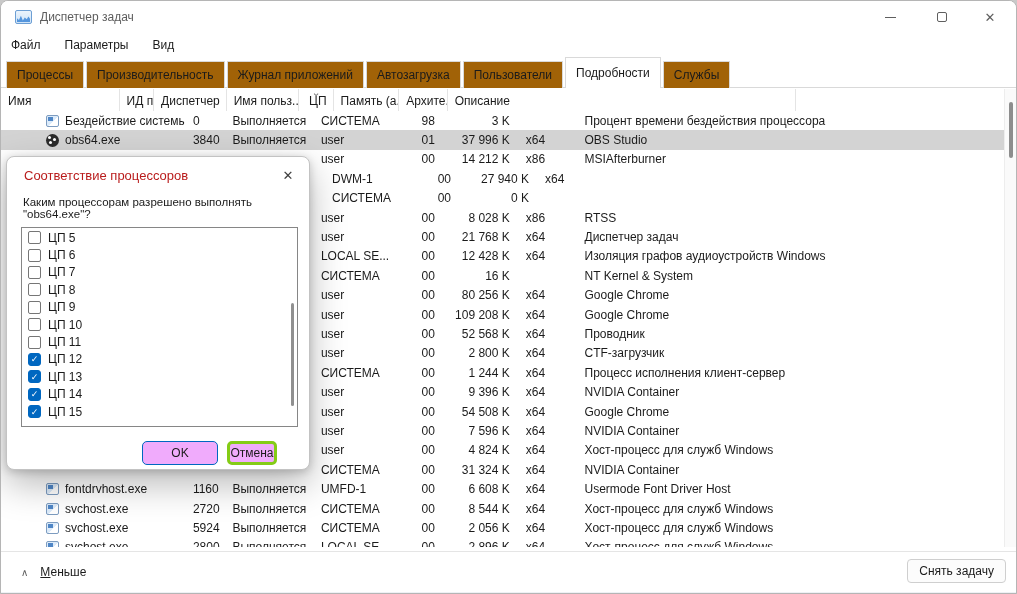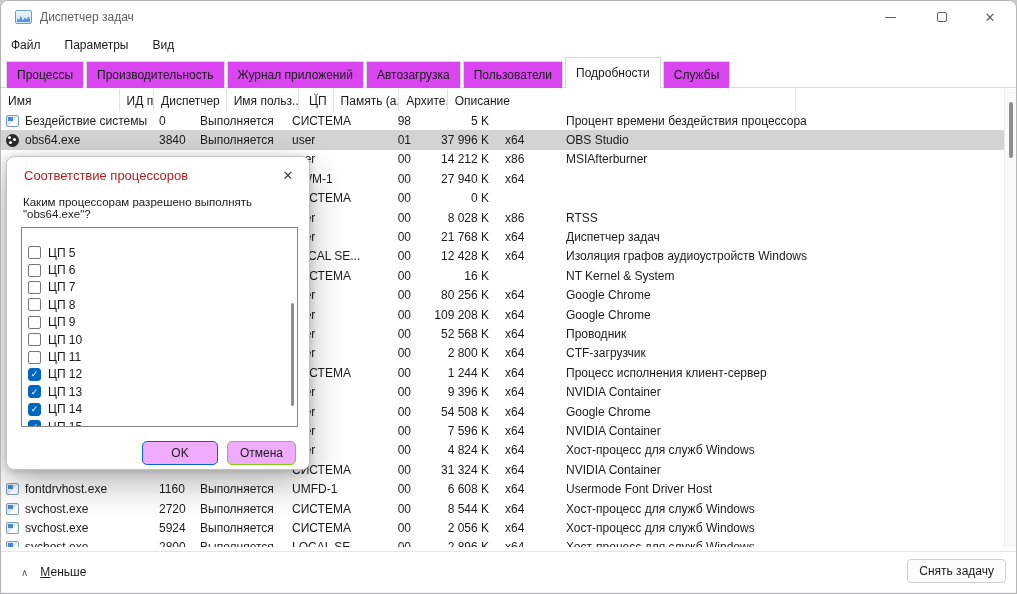--- a/index.html
+++ b/index.html
@@ -18,33 +18,33 @@
   .win-btn{position:absolute;top:0;width:34px;height:32px;display:flex;align-items:center;justify-content:center;color:#5f5f5f;cursor:default;}
   .win-min{left:872px;}.win-max{left:924px;}.win-close{left:972px;font-size:13px;}
   .min-glyph{display:block;width:11px;height:1px;background:#5f5f5f;}
   .max-glyph{display:block;width:10px;height:10px;border:1px solid #5f5f5f;border-radius:2px;box-sizing:border-box;}
   
   .menubar{position:absolute;top:32px;left:0;right:0;height:24px;display:flex;align-items:center;padding-left:10px;gap:24px;}
   .menu-item{cursor:default;}
   
   .tabstrip{position:absolute;top:55px;left:0;right:0;height:32px;padding-left:5px;display:flex;align-items:flex-end;}
   .tabstrip::after{content:"";position:absolute;left:0;right:0;bottom:0;height:1px;background:#d9d9d9;}
-  .tab{position:relative;margin-right:2px;height:26px;line-height:26px;padding:0 10px;background:#d946ef;
+  .tab{position:relative;margin-right:2px;height:26px;line-height:26px;padding:0 10px;background:#a16207;
     border:1px solid #d9d9d9;border-bottom:none;box-sizing:content-box;z-index:1;cursor:default;white-space:nowrap;}
   .tab.active{height:30px;line-height:30px;background:#fff;z-index:3;}
   
   .col-name{width:150px;}.col-pid{width:42px;}.col-status{width:91px;}.col-user{width:90px;}
   .col-cpu{width:43px;}.col-mem{width:82px;}.col-arch{width:60px;}.col-desc{width:445px;}
   .thead{position:absolute;top:88px;left:0;width:795px;height:22px;display:flex;background:#fff;z-index:2;}
   .th{box-sizing:border-box;border-right:1px solid #e4e4e4;display:flex;align-items:flex-end;padding-bottom:3px;
       padding-left:7px;white-space:nowrap;overflow:hidden;position:relative;cursor:default;}
   .th.r{justify-content:flex-end;padding-right:6px;padding-left:0;}
   .sort-ind{position:absolute;top:-3px;right:12px;color:#7a7a7a;font-size:11px;}
   .tbody{position:absolute;top:110px;left:0;width:1003px;height:436px;overflow:hidden;z-index:1;}
-  .row{display:flex;height:19.4px;align-items:center;white-space:nowrap;cursor:default;}
+  .row{display:flex;height:19.4px;align-items:center;white-space:nowrap;cursor:default;padding-left:40px;}
   .row.selected{background:#d3d3d3;}
   .cell{box-sizing:border-box;overflow:hidden;white-space:nowrap;height:100%;display:flex;align-items:center;}
   .cell.r{justify-content:flex-end;}
   .cell.col-name{padding-left:5px;gap:6px;}
   .cell.col-pid{padding-left:8px;}
   .cell.col-status{padding-left:7px;}
   .cell.col-user{padding-left:8px;}
   .cell.col-cpu{padding-right:6px;}
   .cell.col-mem{padding-right:10px;}
   .cell.col-arch{padding-left:6px;}
@@ -60,31 +60,31 @@
   .vscroll .thumb{position:absolute;left:4px;top:13px;width:4px;height:56px;background:#8d8d8d;border-radius:2px;}
   
   .dialog{position:absolute;left:5px;top:155px;width:304px;height:314px;background:#fff;border:1px solid #c3c3c3;
     border-radius:8px;box-sizing:border-box;z-index:10;
     box-shadow:0 2px 8px rgba(0,0,0,.18),0 14px 36px rgba(0,0,0,.28);}
   .dlg-title{position:absolute;left:17px;top:11px;font-size:13px;color:#b91c1c;}
   .dlg-close{position:absolute;right:8px;top:6px;width:26px;height:24px;display:flex;align-items:center;justify-content:center;
     color:#404040;font-size:13px;cursor:default;}
   .dlg-question{position:absolute;left:16px;top:39px;font-size:11.5px;color:#1a1a1a;}
   .cpu-list{position:absolute;left:14px;top:70px;width:277px;height:200px;border:1px solid #868686;background:#fff;
-    box-sizing:border-box;overflow:hidden;padding-top:16px;}
+    box-sizing:border-box;overflow:hidden;padding-top:1px;}
   .cpu-item{display:flex;align-items:center;gap:7px;height:17.4px;padding-left:6px;cursor:default;}
   .cbx{width:13px;height:13px;box-sizing:border-box;border:1px solid #767676;border-radius:2px;background:#fff;
     display:flex;align-items:center;justify-content:center;flex:0 0 13px;}
   .cbx.checked{background:#0067c0;border-color:#0067c0;border-radius:3px;color:#fff;font-size:9px;}
   .cbx.checked::after{content:"✓";}
   .cpu-scroll{position:absolute;right:3px;top:38%;width:3px;height:52%;background:#909090;border-radius:2px;}
   .dlg-btn{position:absolute;top:284px;height:24px;box-sizing:border-box;border-radius:5px;background:#f0abfc;
     display:flex;align-items:center;justify-content:center;font-size:12px;cursor:default;}
   .btn-ok{left:135px;width:76px;border:1px solid #0067c0;}
-  .btn-cancel{left:220px;width:69px;border:1px solid #84cc16;}
+  .btn-cancel{left:220px;width:50px;border:3px solid #84cc16;}
   
   .footer{position:absolute;left:0;right:0;top:550px;height:40px;background:#fff;border-top:1px solid #e5e5e5;z-index:5;}
   .less{position:absolute;left:20px;top:0;height:40px;display:flex;align-items:center;gap:12px;cursor:default;}
   .less .chev{color:#5f5f5f;font-size:10px;}
   .end-task{position:absolute;right:10px;top:7px;height:24px;padding:0 11px;border:1px solid #cfcfcf;border-radius:4px;
     background:#fcfcfc;display:flex;align-items:center;font-size:12px;cursor:default;box-sizing:border-box;}
   
   .sliver{position:absolute;left:0;right:0;top:590px;height:4px;background:#eef1f5;border-top:1px solid #9fb4cd;overflow:hidden;}
   .sliver i{position:absolute;top:1px;height:3px;background:#6b7687;display:block;}
   .sliver .f1{left:430px;width:14px;background:#3f6ea5;}
@@ -156,21 +156,21 @@
   <div class="tbody" id="tbody">
       <div class="row">
         <span class="cell col-name">
           <span class="app-icon"></span>
           <span>Бездействие системы</span>
         </span>
         <span class="cell col-pid">0</span>
         <span class="cell col-status">Выполняется</span>
         <span class="cell col-user">СИСТЕМА</span>
         <span class="cell col-cpu r">98</span>
-        <span class="cell col-mem r">5 K</span>
+        <span class="cell col-mem r">3 K</span>
         <span class="cell col-arch"></span>
         <span class="cell col-desc">Процент времени бездействия процессора</span>
       </div>
       <div class="row selected">
         <span class="cell col-name">
           <span class="obs-icon"></span>
           <span>obs64.exe</span>
         </span>
         <span class="cell col-pid">3840</span>
         <span class="cell col-status">Выполняется</span>

